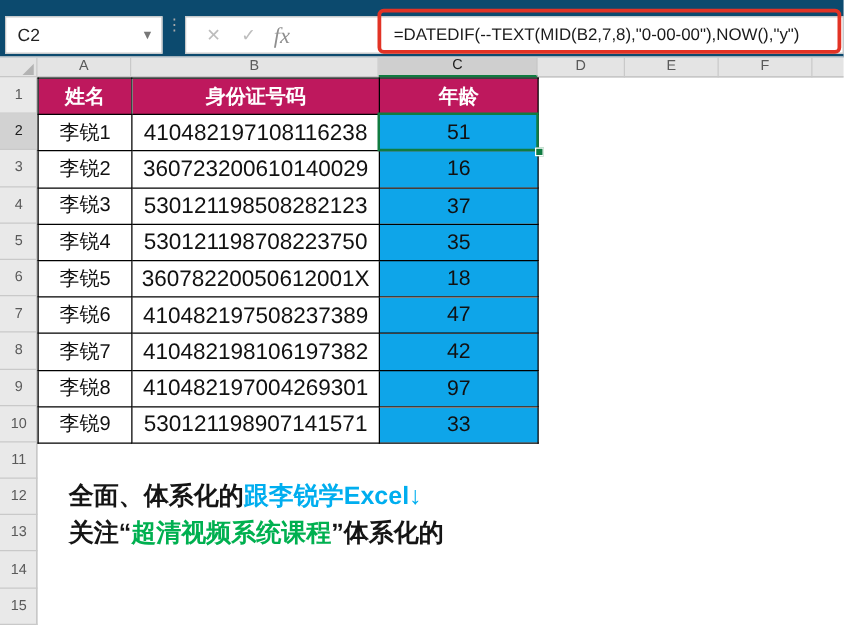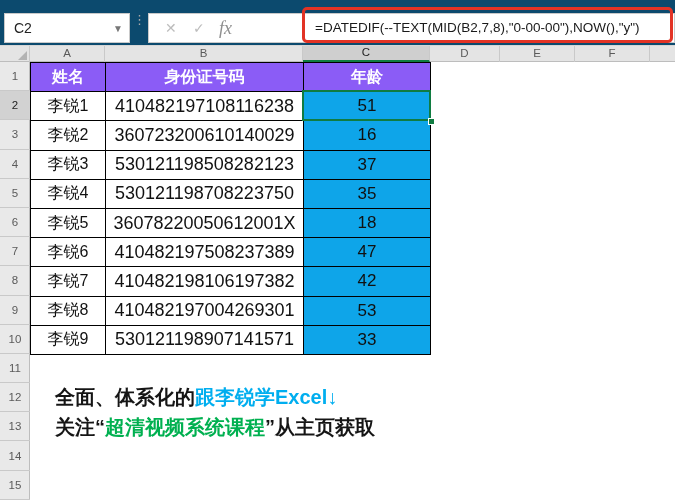--- a/index.html
+++ b/index.html
@@ -30,21 +30,21 @@
 
   
   .row-strip { position:absolute; left:0; top:62px; width:30px; height:438px; background:#e9e9e9; border-right:1px solid #bdbdbd; }
   .rowh { width:30px; height:29.2px; border-bottom:1px solid #c9c9c9; font-size:11.5px; color:#5a5a5a; display:flex; align-items:center; justify-content:center; }
   .rowh.sel { background:#d2d2d2; color:#1e1e1e; }
 
   
   table.sheet { position:absolute; left:30px; top:62px; border-collapse:collapse; table-layout:fixed; width:400px; }
   table.sheet col.c-a { width:75px; } table.sheet col.c-b { width:198px; } table.sheet col.c-c { width:127px; }
   table.sheet th, table.sheet td { border:1.5px solid #000; text-align:center; vertical-align:middle; height:29.2px; padding:0; overflow:hidden; }
-  table.sheet th { background:#8b5cf6; color:#fff; font-size:16px; font-weight:bold; }
+  table.sheet th { background:#be185d; color:#fff; font-size:16px; font-weight:bold; }
   td.name-cell { font-size:16px; color:#111; }
   td.id-cell { font-size:18px; color:#111; letter-spacing:0; }
   td.age-cell { background:#0ea5e9; font-size:17px; color:#111; }
 
   
   .active-cell { position:absolute; left:302px; top:90px; width:129px; height:31px; border:2px solid #107c41; pointer-events:none; }
   .fill-handle { position:absolute; left:428px; top:118px; width:7px; height:7px; background:#107c41; border:1px solid #fff; }
 
   
   .promo1 { position:absolute; left:55px; top:383px; height:29px; line-height:29px; font-size:20px; font-weight:bold; white-space:nowrap; }
@@ -142,27 +142,27 @@
     <td class="age-cell">47</td>
   </tr>
   <tr>
     <td class="name-cell">李锐7</td>
     <td class="id-cell">410482198106197382</td>
     <td class="age-cell">42</td>
   </tr>
   <tr>
     <td class="name-cell">李锐8</td>
     <td class="id-cell">410482197004269301</td>
-    <td class="age-cell">53</td>
+    <td class="age-cell">97</td>
   </tr>
   <tr>
     <td class="name-cell">李锐9</td>
     <td class="id-cell">530121198907141571</td>
     <td class="age-cell">33</td>
   </tr>
 </tbody>
   </table>
 
 <div class="active-cell"></div>
 <div class="fill-handle"></div>
 
 <div class="promo1"><span class="t-black">全面、体系化的</span><span class="t-blue">跟李锐学Excel↓</span></div>
-<div class="promo2"><span class="t-black">关注“</span><span class="t-green">超清视频系统课程</span><span class="t-black">”从主页获取</span></div>
+<div class="promo2"><span class="t-black">关注“</span><span class="t-green">超清视频系统课程</span><span class="t-black">”体系化的</span></div>
 
 </body></html>

